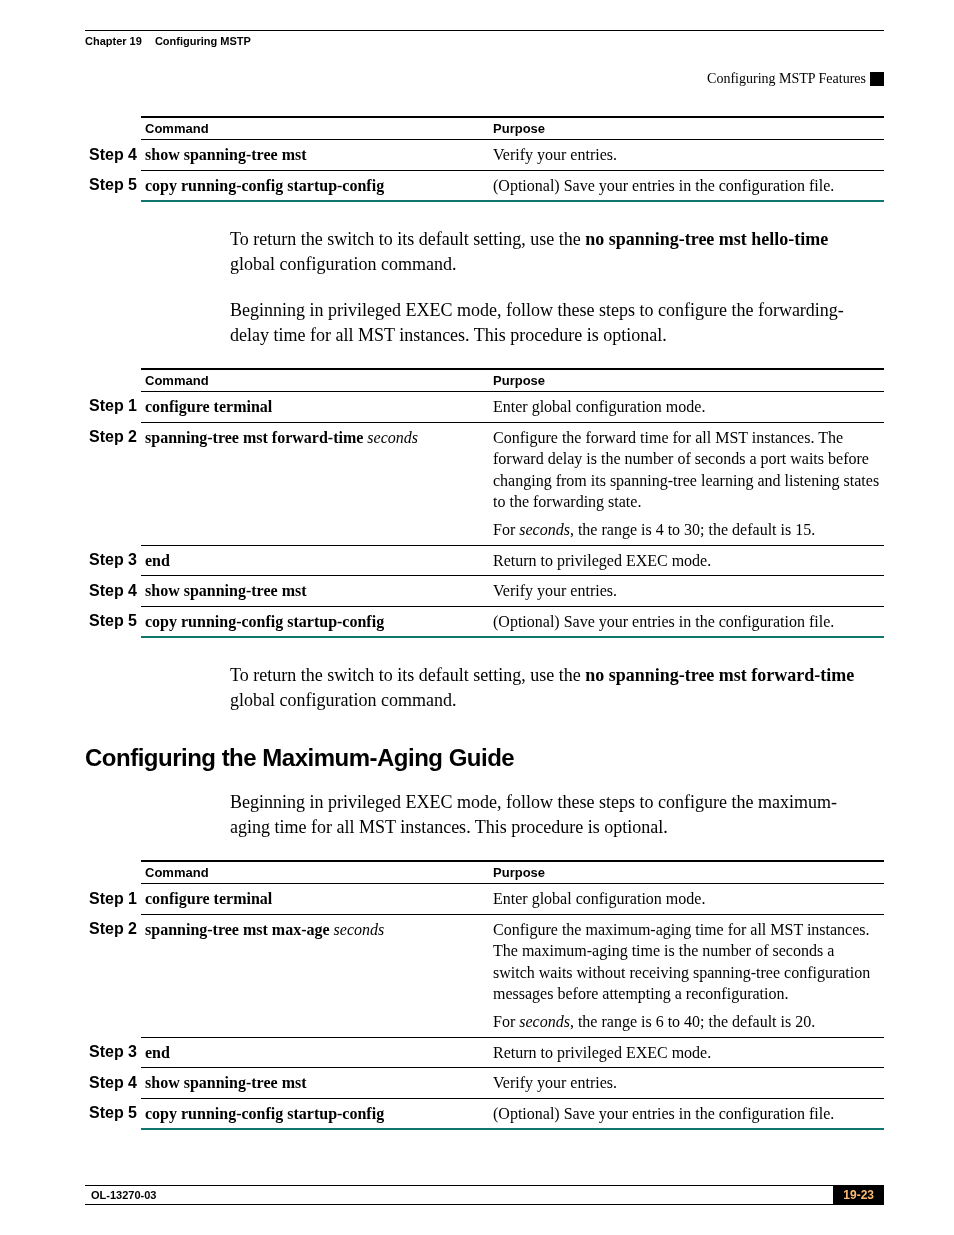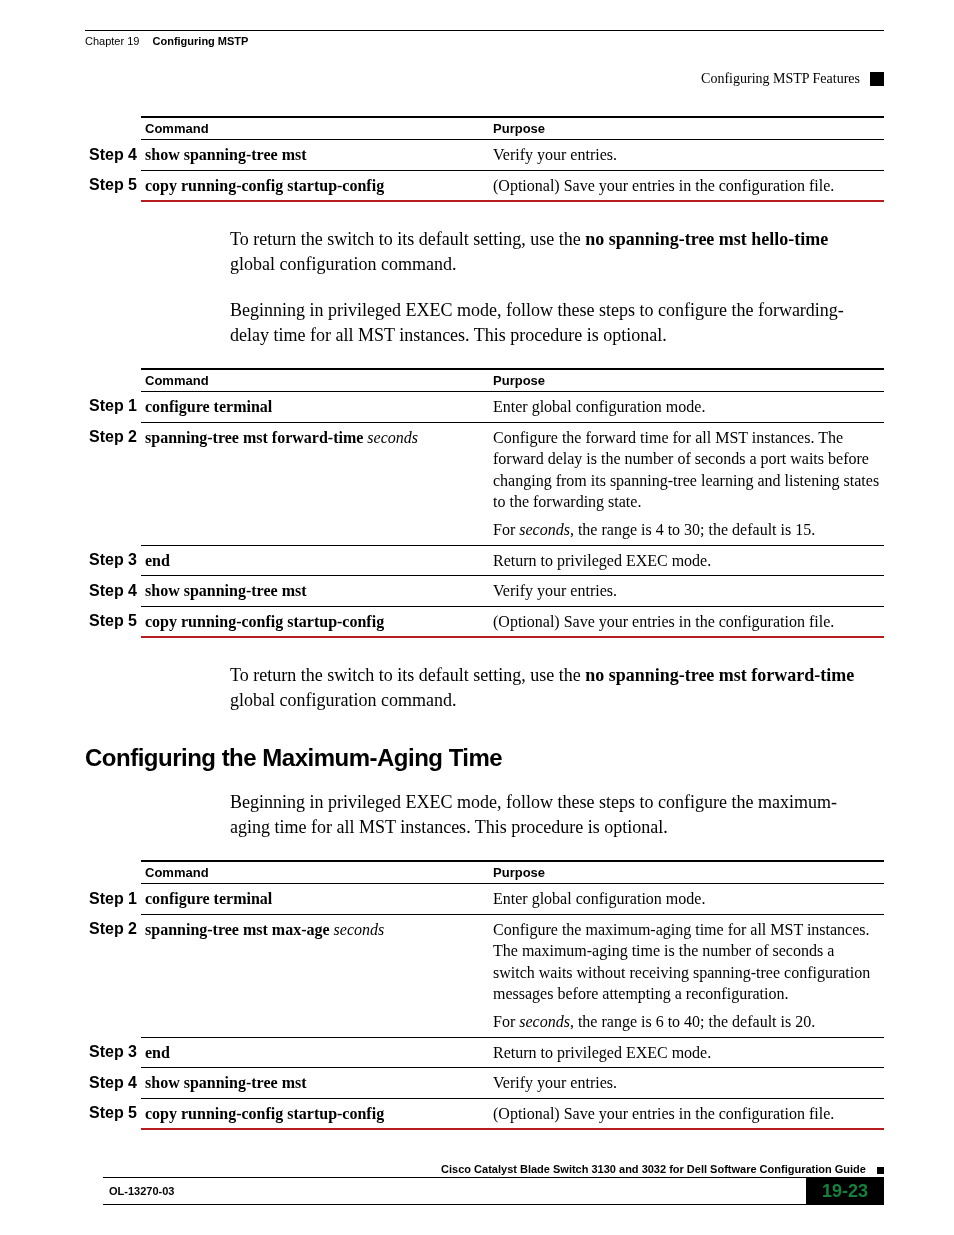--- a/index.html
+++ b/index.html
@@ -27,29 +27,29 @@
     font-family: Arial, Helvetica, sans-serif;
     font-size: 11px;
     font-weight: bold;
   }
   .header-left { }
   .header-right {
     text-align: left;
     margin-top: 24px;
     display: flex;
     align-items: center;
-    gap: 10px;
+    gap: 4px;
   }
   .header-right-square {
     width: 14px;
     height: 14px;
     background: #000;
     display: inline-block;
   }
-  .chapter-label { font-weight: normal; margin-right: 10px;}
+  .chapter-label { font-weight: bold; margin-right: 10px;}
   .chapter-title { font-weight: bold; }
 
   .content {
     margin-top: 29px;
   }
 
   table.cmd {
     border-collapse: collapse;
     width: 100%;
     margin-bottom: 25px;
@@ -64,21 +64,21 @@
     padding: 3px 4px;
   }
   table.cmd td {
     border-bottom: 1px solid #000;
     padding: 4px 4px;
     vertical-align: top;
     font-size: 16px;
     line-height: 1.35;
   }
   table.cmd tr:last-child td {
-    border-bottom: 2px solid #b91c1c;
+    border-bottom: 2px solid #0f766e;
   }
   col.step-col { width: 56px; }
   col.cmd-col { }
   col.purpose-col { }
   td.step-cell {
     border-bottom: none !important;
     font-family: Arial, Helvetica, sans-serif;
     font-weight: bold;
     font-size: 12px;
     white-space: nowrap;
@@ -118,43 +118,42 @@
   .footer-title-line {
     text-align: right;
     font-family: Arial, Helvetica, sans-serif;
     font-weight: bold;
     font-size: 11px;
     padding-bottom: 2px;
   }
   .footer-bar {
     display: flex;
     align-items: stretch;
-    height: 28px;
-    margin-left: 18px;
+    height: 20px;
   }
   .footer-left {
     flex: 1;
     border-top: 1px solid #000;
     border-bottom: 1px solid #000;
     display: flex;
     align-items: center;
     font-family: Arial, Helvetica, sans-serif;
     font-weight: bold;
     font-size: 11px;
     padding-left: 6px;
   }
   .footer-right {
     background: #000;
-    color: #15803d;
-    font-family: Arial, Helvetica, sans-serif;
-    font-weight: bold;
-    font-size: 18px;
+    color: #fdba74;
+    font-family: Arial, Helvetica, sans-serif;
+    font-weight: bold;
+    font-size: 12px;
     display: flex;
     align-items: center;
-    padding: 0 16px;
+    padding: 0 10px;
   }
   .footer-square {
     width: 7px;
     height: 7px;
     background:#000;
     display:inline-block;
     margin-right:8px;
     vertical-align: middle;
   }
 </style>
@@ -248,21 +247,21 @@
         <td class="cmd-cell"><span class="cmd-bold">copy running-config startup-config</span></td>
         <td>(Optional) Save your entries in the configuration file.</td>
       </tr>
     </tbody>
       </table>
 
     <p class="body-para">
       <span>To return the switch to its default setting, use the </span><span class="b">no spanning-tree mst forward-time</span><span> global configuration command.</span>
     </p>
 
-    <h2 class="section">Configuring the Maximum-Aging Time</h2>
+    <h2 class="section">Configuring the Maximum-Aging Guide</h2>
     <p class="body-para">Beginning in privileged EXEC mode, follow these steps to configure the maximum-aging time for all MST instances. This procedure is optional.</p>
 
     <table class="cmd">
       <colgroup>
           <col class="step-col">
           <col class="cmd-col" style="width:340px">
           <col class="purpose-col">
         </colgroup>
       <tbody>
           <tr>
@@ -297,23 +296,19 @@
         <td class="step-cell">Step 5</td>
         <td class="cmd-cell"><span class="cmd-bold">copy running-config startup-config</span></td>
         <td>(Optional) Save your entries in the configuration file.</td>
       </tr>
     </tbody>
       </table>
 
   </div>
 
   <div class="footer">
-    <div class="footer-title-line">
-      <span>Cisco Catalyst Blade Switch 3130 and 3032 for Dell Software Configuration Guide</span>
-      <span class="footer-square" style="margin-left:8px;margin-right:0;"></span>
-    </div>
     <div class="footer-bar">
       <div class="footer-left">OL-13270-03</div>
       <div class="footer-right">19-23</div>
     </div>
   </div>
 
 </div>
 
 </body></html>

